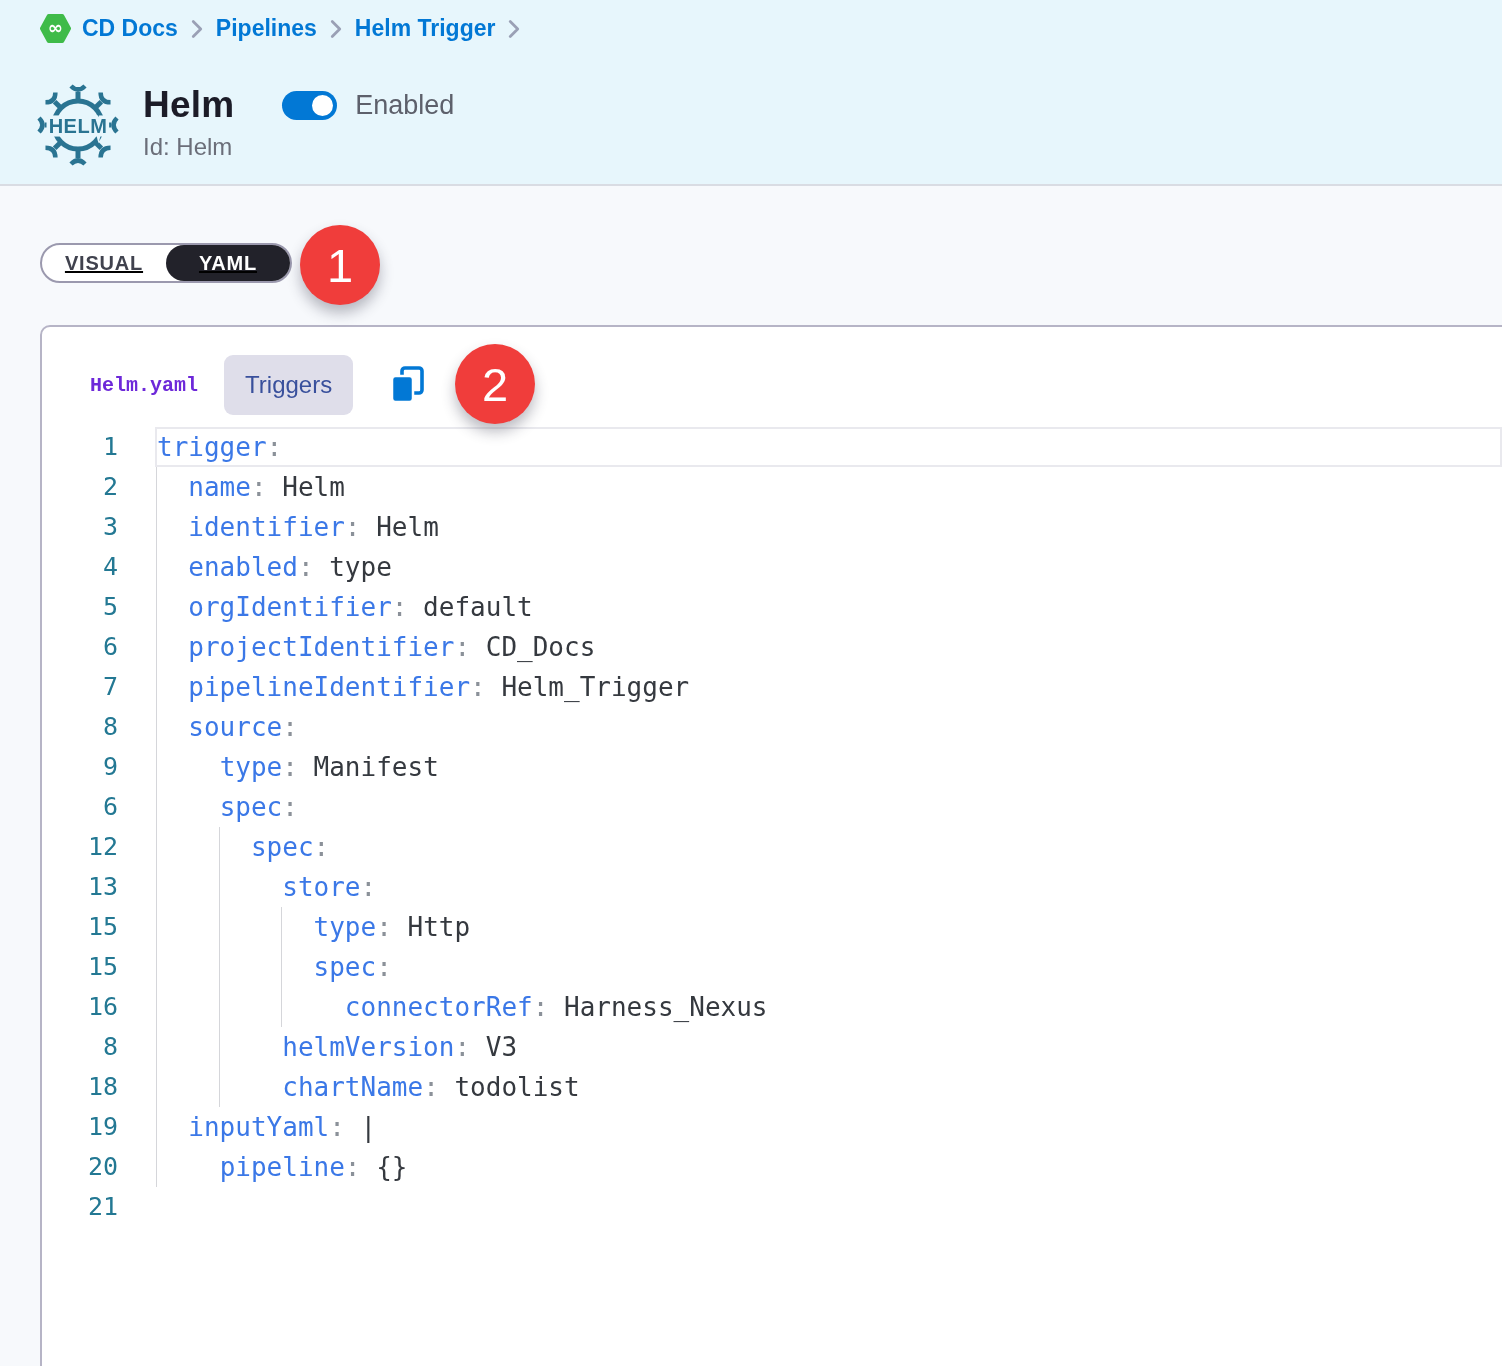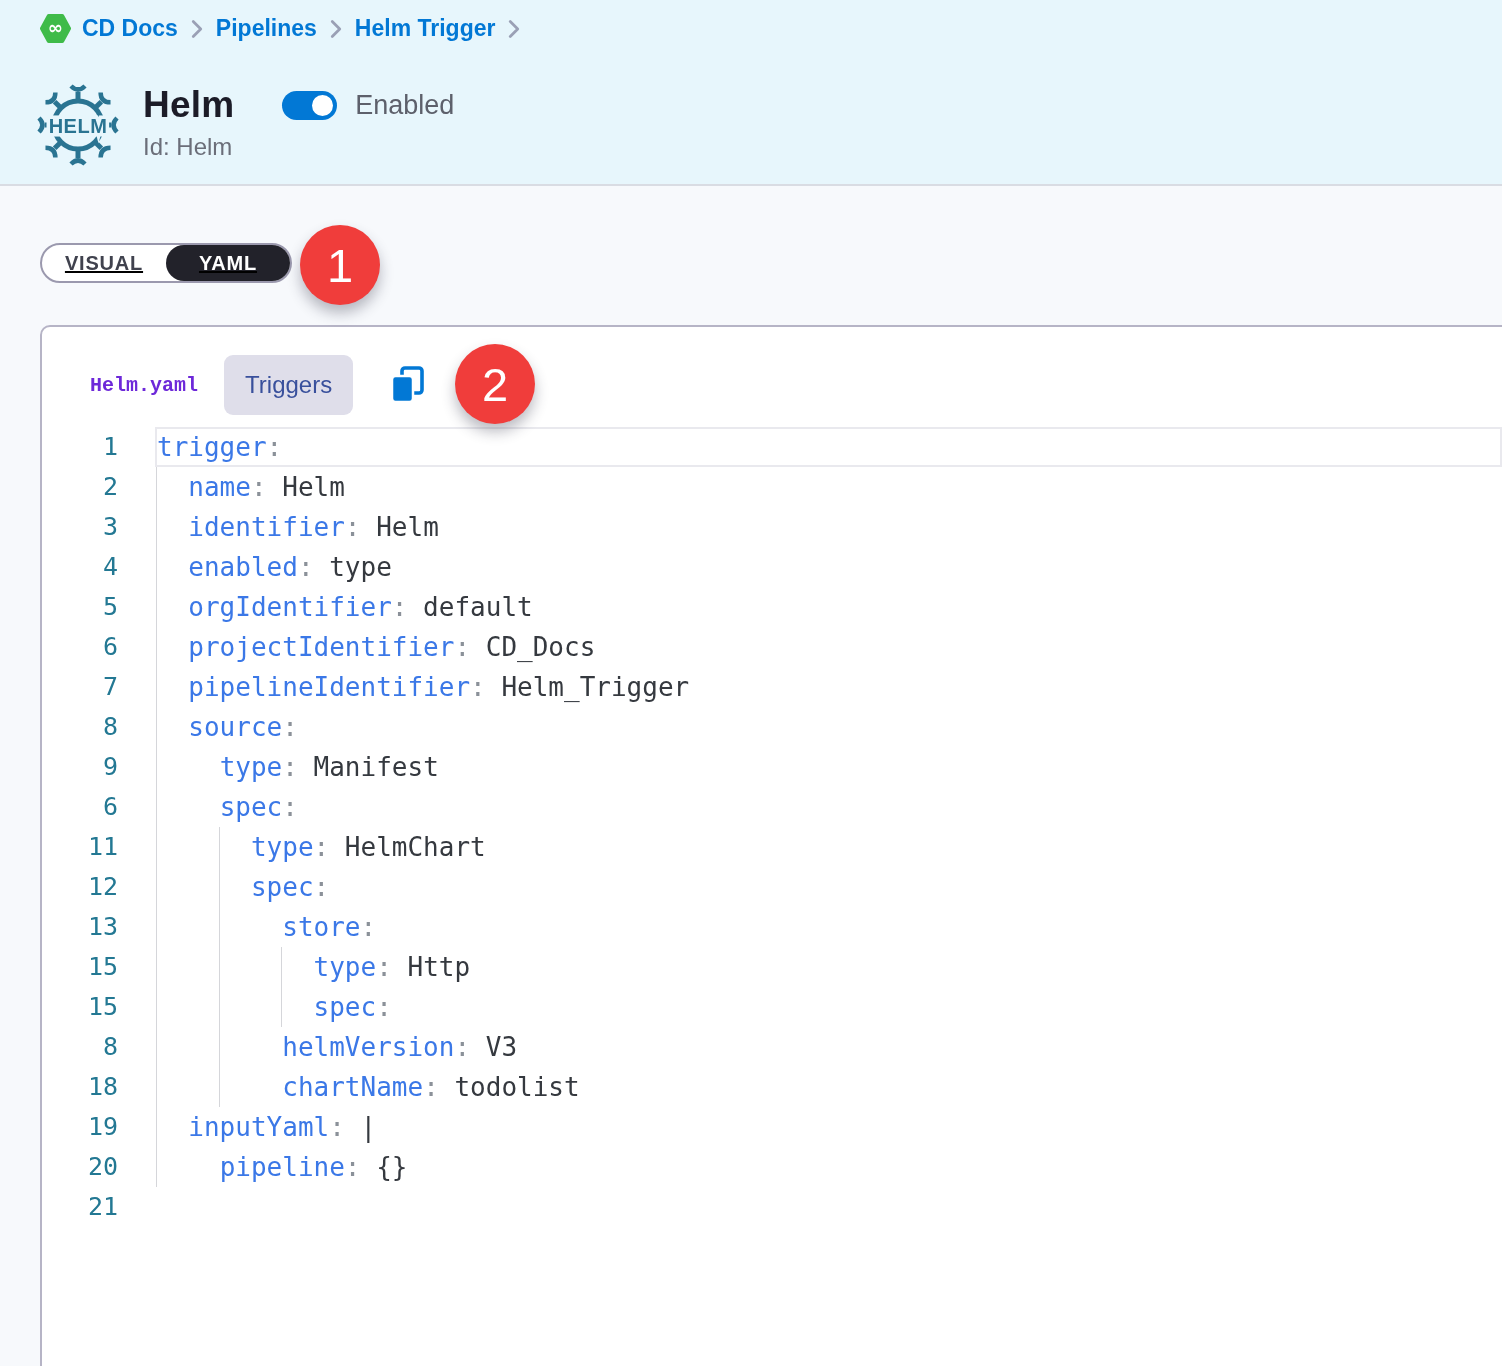--- a/index.html
+++ b/index.html
@@ -251,40 +251,40 @@
     </div>
     <div class="code-row">
       <div class="gutter">9</div>
       <div class="line-content"><div class="guide" style="left: calc(0ch - 1px);"></div><span>    </span><span class="k">type</span><span class="c">:</span><span class="v"> Manifest</span></div>
     </div>
     <div class="code-row">
       <div class="gutter">6</div>
       <div class="line-content"><div class="guide" style="left: calc(0ch - 1px);"></div><span>    </span><span class="k">spec</span><span class="c">:</span></div>
     </div>
     <div class="code-row">
-      <div class="gutter">11</div>
-      <div class="line-content"><div class="guide" style="left: calc(0ch - 1px);"></div><div class="guide" style="left: calc(4ch - 1px);"></div><span>      </span><span class="k">type</span><span class="c">:</span><span class="v"> HelmChart</span></div>
-    </div>
-    <div class="code-row">
       <div class="gutter">12</div>
       <div class="line-content"><div class="guide" style="left: calc(0ch - 1px);"></div><div class="guide" style="left: calc(4ch - 1px);"></div><span>      </span><span class="k">spec</span><span class="c">:</span></div>
     </div>
     <div class="code-row">
       <div class="gutter">13</div>
       <div class="line-content"><div class="guide" style="left: calc(0ch - 1px);"></div><div class="guide" style="left: calc(4ch - 1px);"></div><span>        </span><span class="k">store</span><span class="c">:</span></div>
     </div>
     <div class="code-row">
       <div class="gutter">15</div>
       <div class="line-content"><div class="guide" style="left: calc(0ch - 1px);"></div><div class="guide" style="left: calc(4ch - 1px);"></div><div class="guide" style="left: calc(8ch - 1px);"></div><span>          </span><span class="k">type</span><span class="c">:</span><span class="v"> Http</span></div>
     </div>
     <div class="code-row">
       <div class="gutter">15</div>
       <div class="line-content"><div class="guide" style="left: calc(0ch - 1px);"></div><div class="guide" style="left: calc(4ch - 1px);"></div><div class="guide" style="left: calc(8ch - 1px);"></div><span>          </span><span class="k">spec</span><span class="c">:</span></div>
     </div>
     <div class="code-row">
+      <div class="gutter">16</div>
+      <div class="line-content"><div class="guide" style="left: calc(0ch - 1px);"></div><div class="guide" style="left: calc(4ch - 1px);"></div><div class="guide" style="left: calc(8ch - 1px);"></div><span>            </span><span class="k">connectorRef</span><span class="c">:</span><span class="v"> Harness_Nexus</span></div>
+    </div>
+    <div class="code-row">
       <div class="gutter">8</div>
       <div class="line-content"><div class="guide" style="left: calc(0ch - 1px);"></div><div class="guide" style="left: calc(4ch - 1px);"></div><span>        </span><span class="k">helmVersion</span><span class="c">:</span><span class="v"> V3</span></div>
     </div>
     <div class="code-row">
       <div class="gutter">18</div>
       <div class="line-content"><div class="guide" style="left: calc(0ch - 1px);"></div><div class="guide" style="left: calc(4ch - 1px);"></div><span>        </span><span class="k">chartName</span><span class="c">:</span><span class="v"> todolist</span></div>
     </div>
     <div class="code-row">
       <div class="gutter">19</div>
       <div class="line-content"><div class="guide" style="left: calc(0ch - 1px);"></div><span>  </span><span class="k">inputYaml</span><span class="c">:</span><span class="v"> |</span></div>

